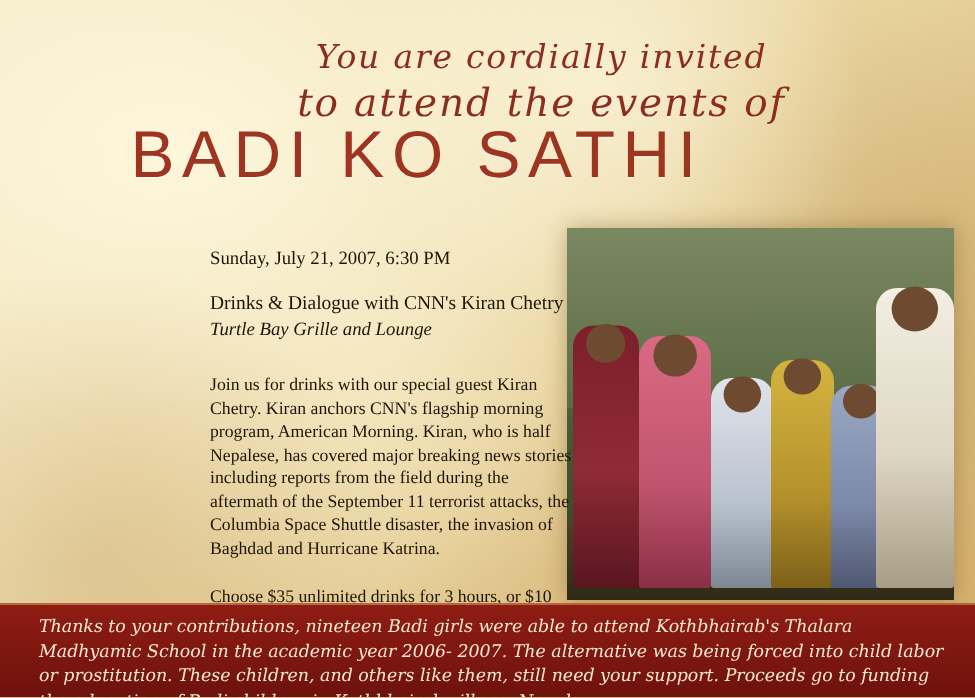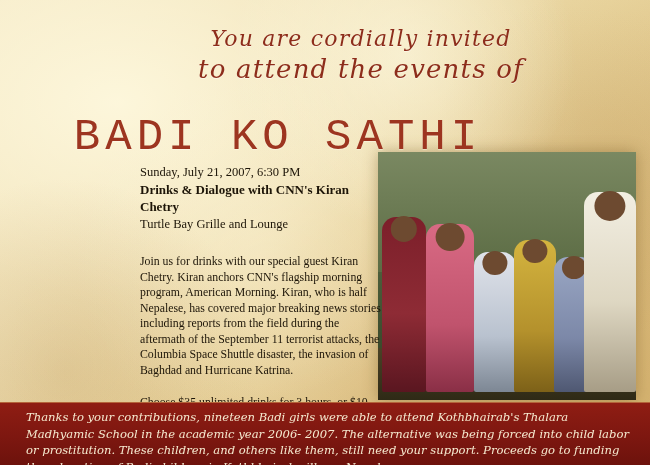--- a/index.html
+++ b/index.html
@@ -55,25 +55,25 @@
     letter-spacing: 1.2px;
     line-height: 30px;
     text-shadow: 0 1px 0 rgba(255,255,255,0.45);
   }
   .script-line.l2 {
     font-size: 26px;
   }
 
   .title {
     position: absolute;
-    top: 112px;
+    top: 79px;
     left: 0;
     width: 556px;
     text-align: center;
-    font-family: Liberation Mono, monospace;
+    font-family: Liberation Sans, sans-serif;
     font-size: 44px;
     letter-spacing: 5px;
     color: #9d3520;
     z-index: 3;
     text-shadow: 0 1px 1px rgba(255,255,255,0.4);
   }
 
   .photo {
     position: absolute;
     right: 14px;
@@ -128,28 +128,29 @@
     width: 245px;
     z-index: 3;
     color: #1d1508;
   }
   .ev-date {
     font-size: 12.5px;
     line-height: 16px;
   }
   .ev-headline {
     font-size: 13px;
-    font-weight: bold;
+    font-weight: normal;
     line-height: 17px;
-    margin-top: 1px;
+    margin-top: 13px;
   }
   .ev-venue {
     font-size: 12.5px;
     line-height: 16px;
     margin-top: 1px;
+    font-style: italic;
   }
   .ev-address {
     font-size: 12.5px;
     line-height: 16px;
   }
   .ev-para {
     font-size: 11.8px;
     line-height: 15.5px;
     margin-top: 22px;
   }

